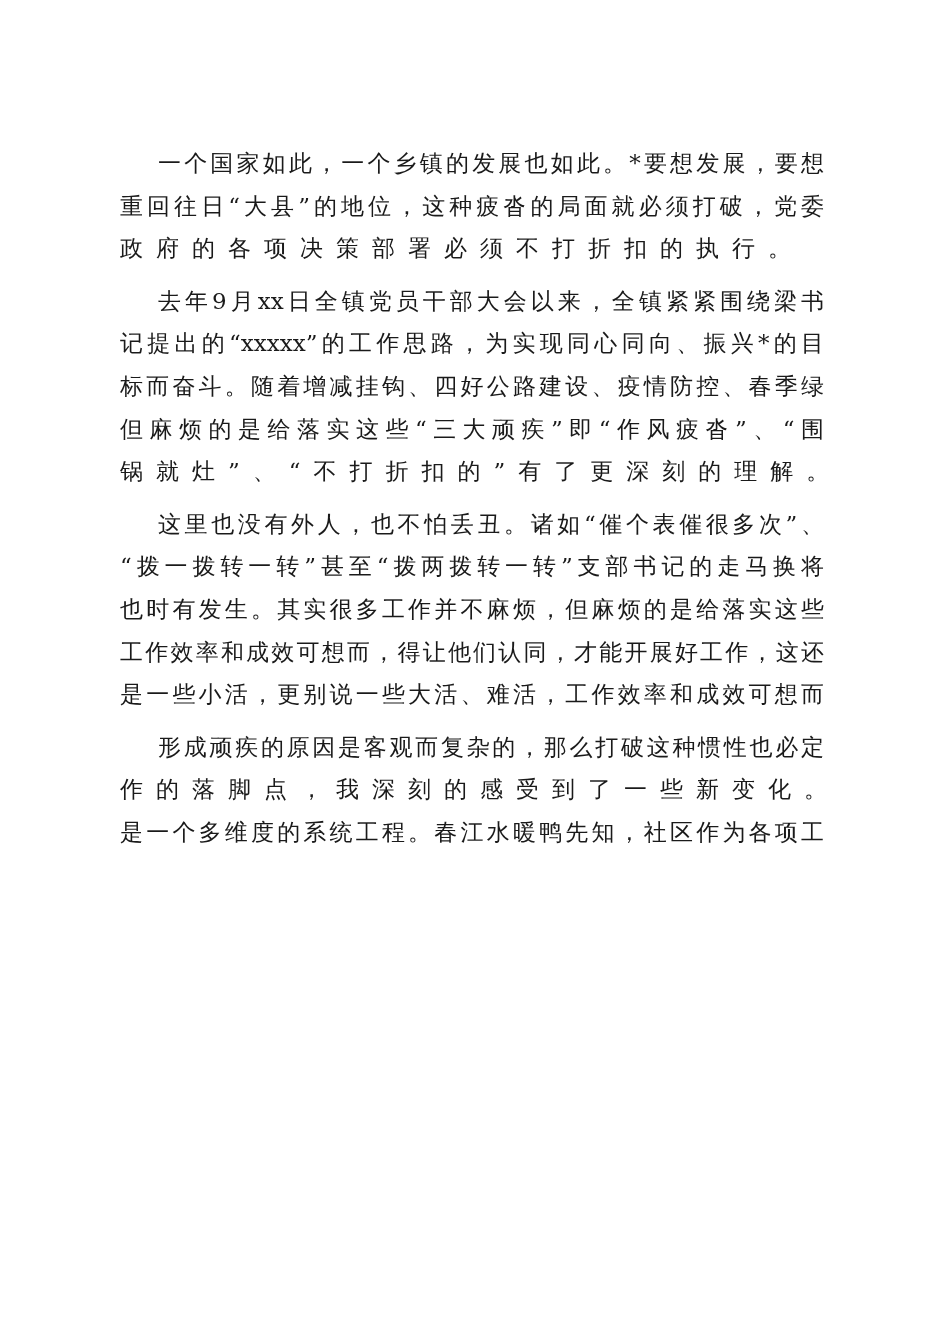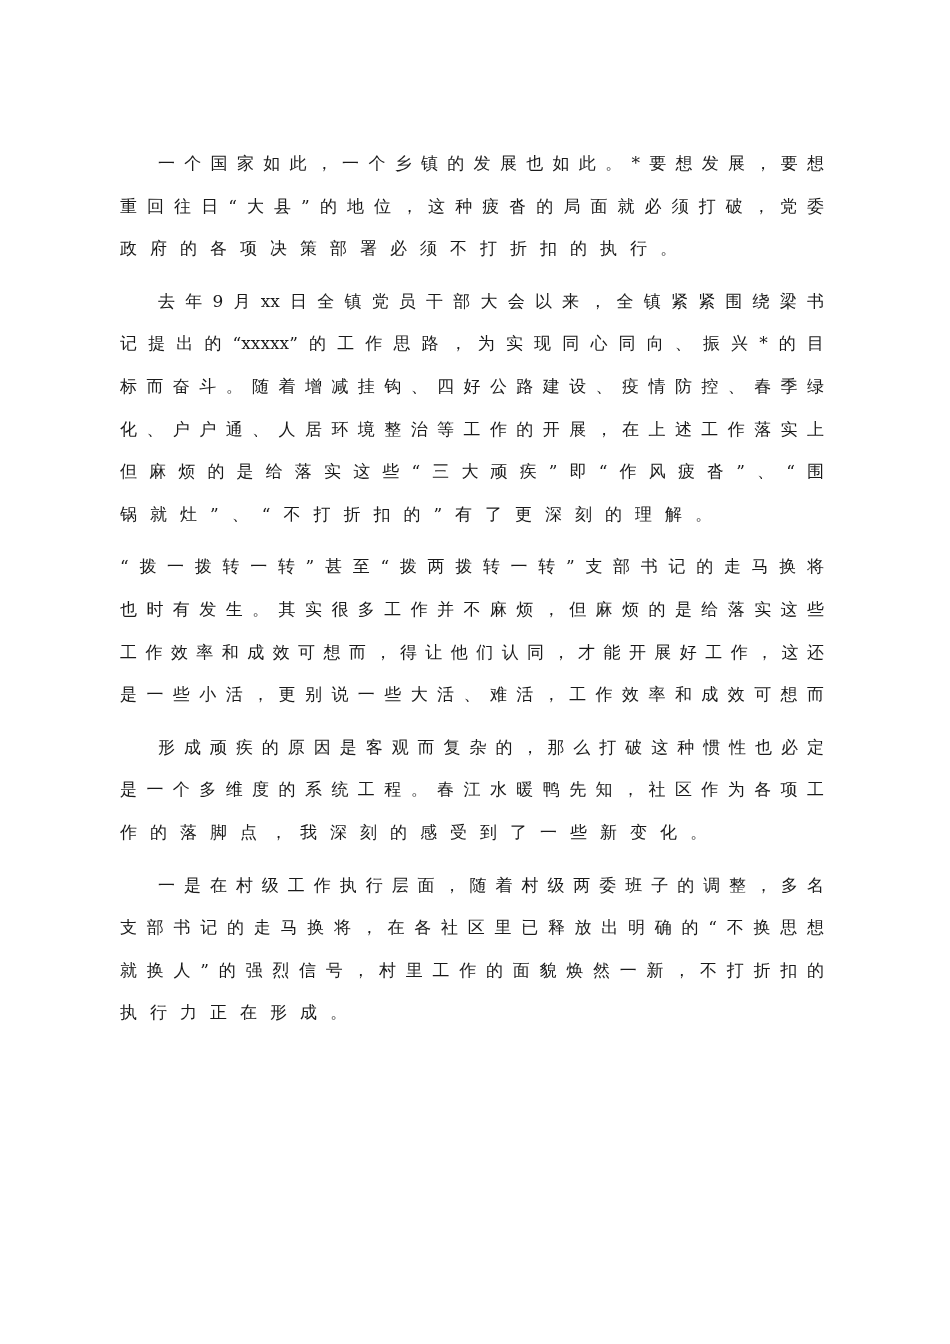--- a/index.html
+++ b/index.html
@@ -27,21 +27,21 @@
     width: 704px;
   }
   .para {
     margin: 0 0 10px 0;
   }
   .line {
     display: block;
     height: 42.6px;
     line-height: 42.6px;
     font-family: "DejaVu Serif", "Liberation Serif", serif;
-    font-size: 17px;
+    font-size: 23px;
     color: #1a1a1a;
     white-space: nowrap;
     text-align: justify;
     text-align-last: justify;
     overflow: visible;
   }
   .line.indent {
     padding-left: 38px;
   }
   .line.last {
@@ -58,39 +58,33 @@
     <p class="para">
       <span class="line indent">一个国家如此，一个乡镇的发展也如此。*要想发展，要想</span>
       <span class="line">重回往日“大县”的地位，这种疲沓的局面就必须打破，党委</span>
       <span class="line last">政府的各项决策部署必须不打折扣的执行。</span>
     </p>
 
     <p class="para">
       <span class="line indent">去年9月xx日全镇党员干部大会以来，全镇紧紧围绕梁书</span>
       <span class="line">记提出的“xxxxx”的工作思路，为实现同心同向、振兴*的目</span>
       <span class="line">标而奋斗。随着增减挂钩、四好公路建设、疫情防控、春季绿</span>
-      <span class="line">化、户户通、人居环境整治等工作的开展，在上述工作落实上</span>
       <span class="line">但麻烦的是给落实这些“三大顽疾”即“作风疲沓”、“围</span>
       <span class="line last">锅就灶”、“不打折扣的”有了更深刻的理解。</span>
     </p>
 
     <p class="para">
+      <span class="line indent">这里也没有外人，也不怕丢丑。诸如“催个表催很多次”、</span>
       <span class="line">“拨一拨转一转”甚至“拨两拨转一转”支部书记的走马换将</span>
       <span class="line">也时有发生。其实很多工作并不麻烦，但麻烦的是给落实这些</span>
       <span class="line">工作效率和成效可想而，得让他们认同，才能开展好工作，这还</span>
       <span class="line">是一些小活，更别说一些大活、难活，工作效率和成效可想而</span>
     </p>
 
     <p class="para">
       <span class="line indent">形成顽疾的原因是客观而复杂的，那么打破这种惯性也必定</span>
+      <span class="line last">作的落脚点，我深刻的感受到了一些新变化。</span>
       <span class="line">是一个多维度的系统工程。春江水暖鸭先知，社区作为各项工</span>
-      <span class="line last">作的落脚点，我深刻的感受到了一些新变化。</span>
     </p>
 
-    <p class="para">
-      <span class="line indent">一是在村级工作执行层面，随着村级两委班子的调整，多名</span>
-      <span class="line">支部书记的走马换将，在各社区里已释放出明确的“不换思想</span>
-      <span class="line">就换人”的强烈信号，村里工作的面貌焕然一新，不打折扣的</span>
-      <span class="line last">执行力正在形成。</span>
-    </p>
 
   </div>
 </div>
 
 </body></html>

